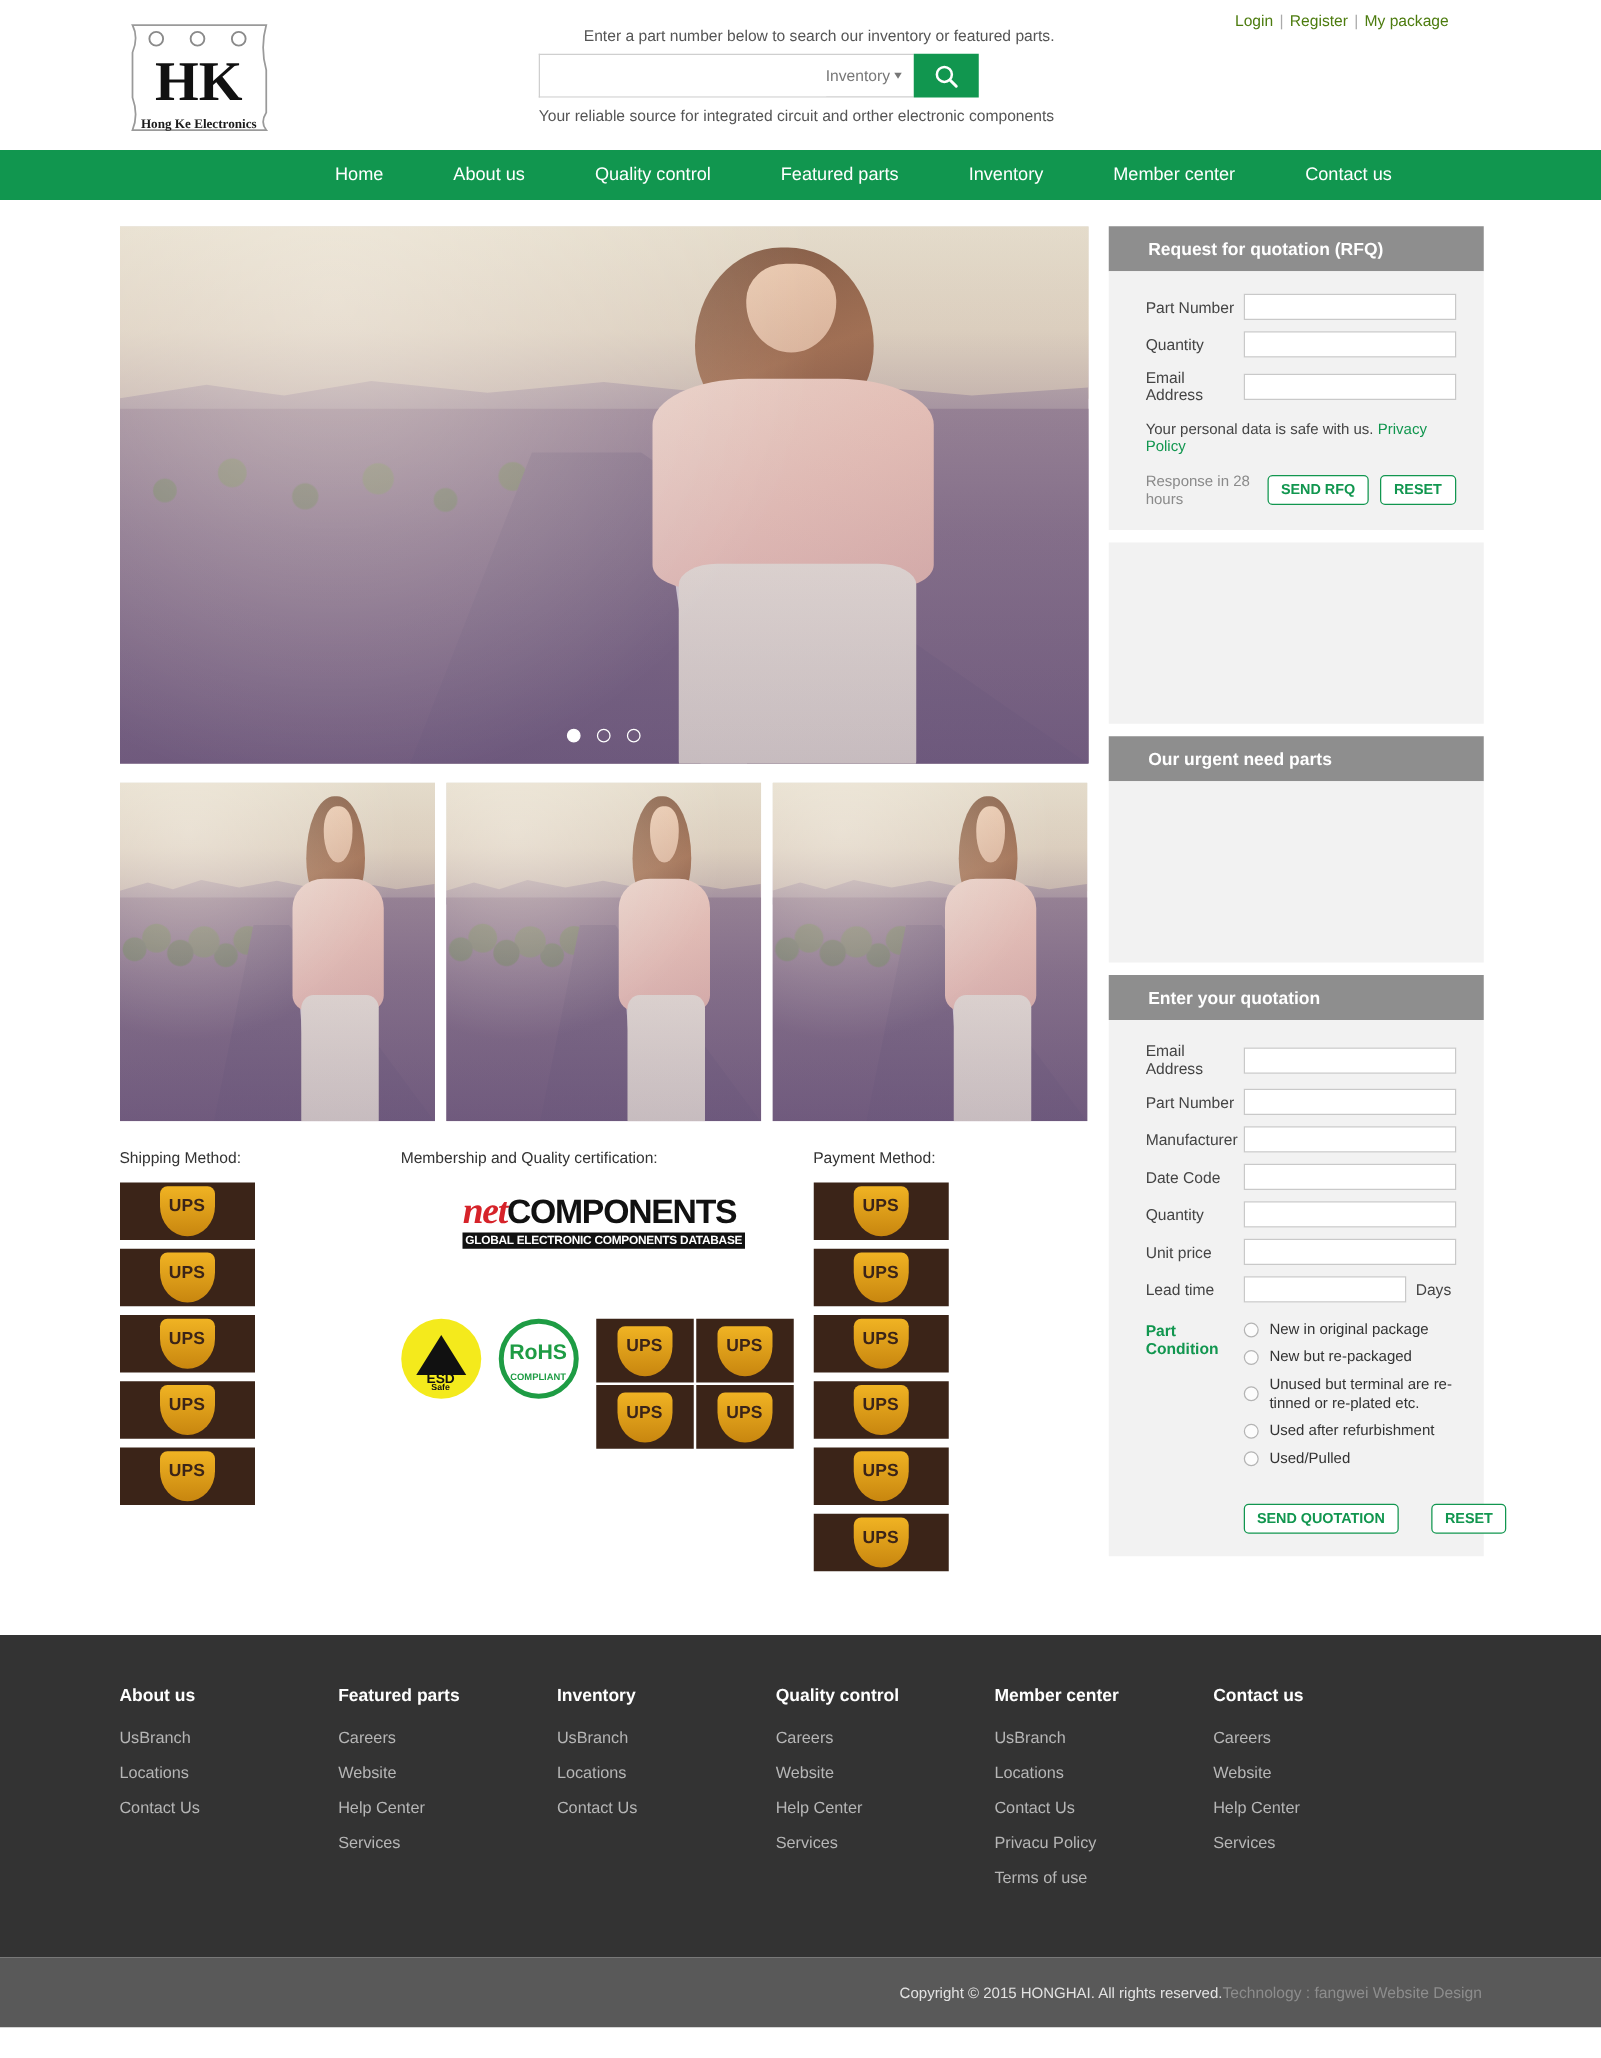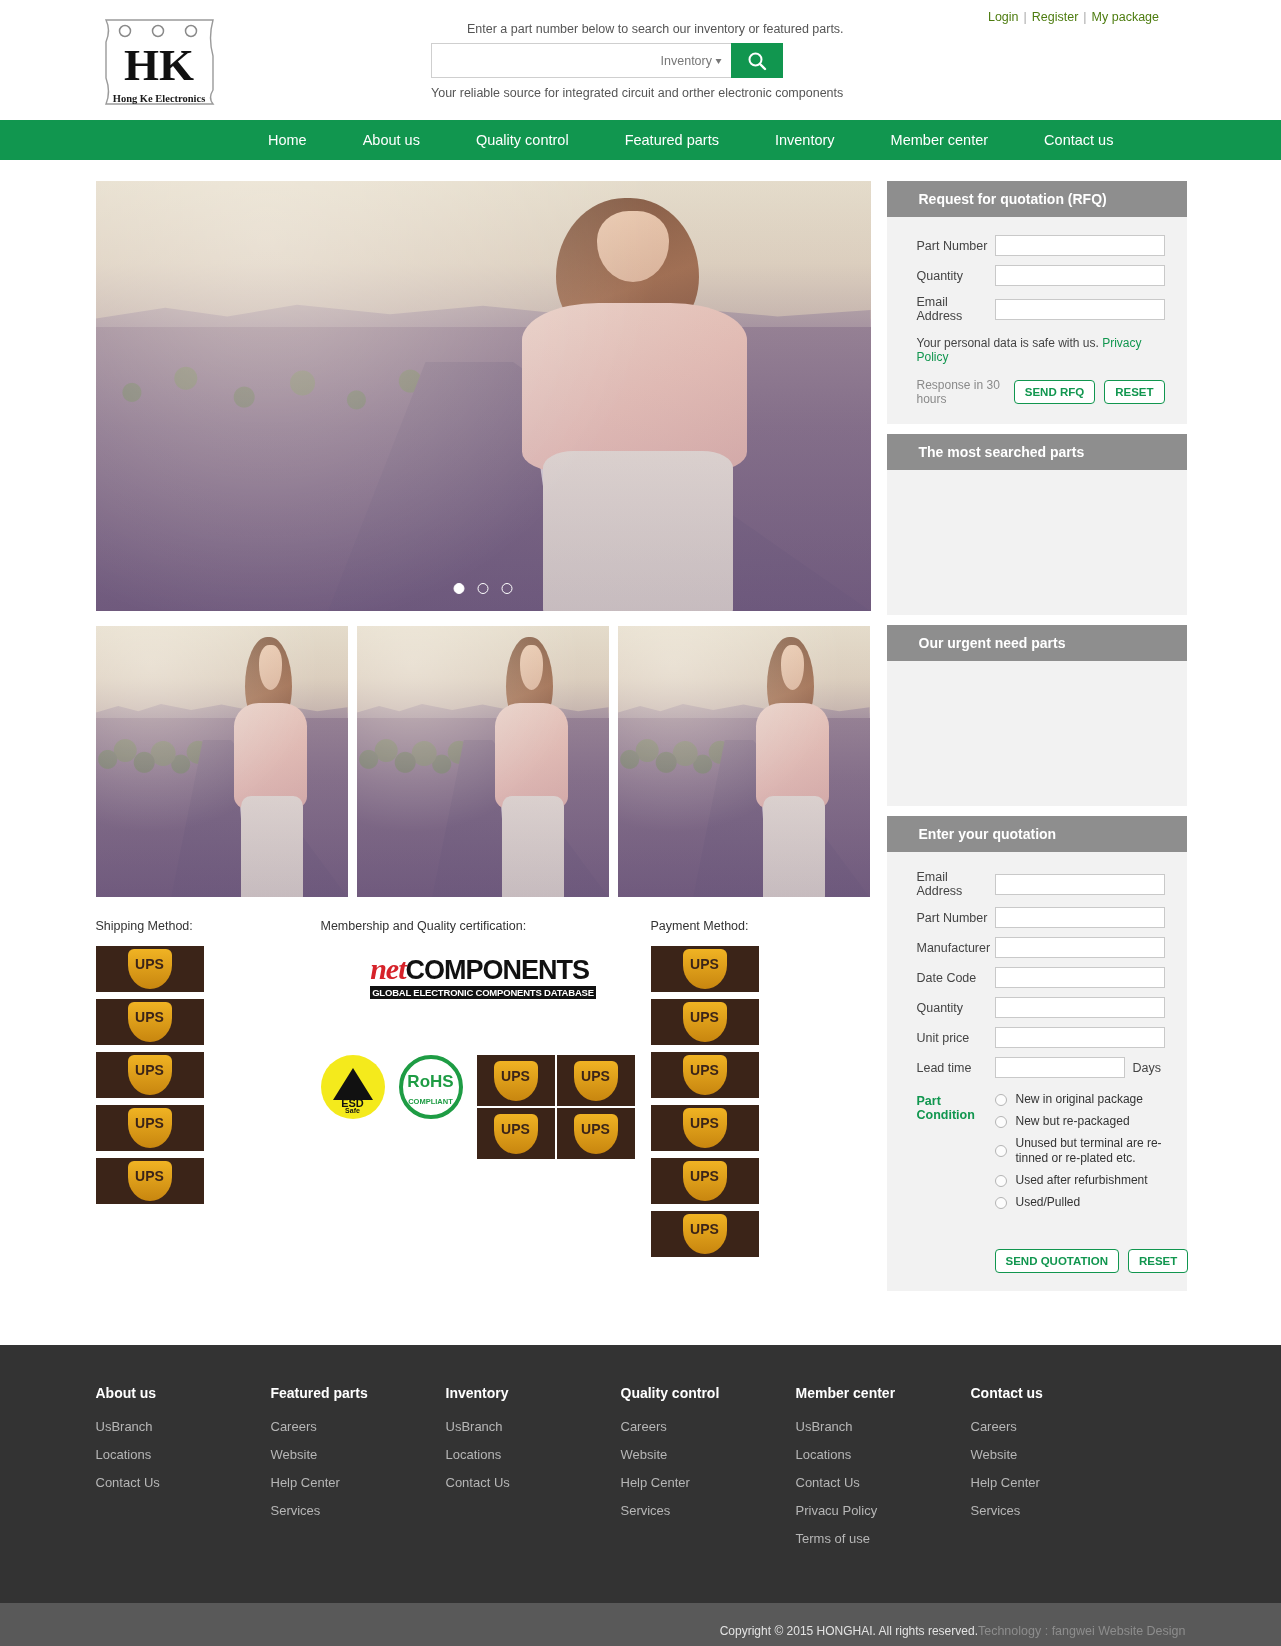--- a/index.html
+++ b/index.html
@@ -486,22 +486,22 @@
   .radio {
     width: 12px; height: 12px;
     border-radius: 50%;
     border: 1px solid #b4b4b4;
     background: #fcfcfc;
     flex: none;
   }
   .cond-opt .lbl2 { line-height: 1.25; }
   .quote-btn-row {
     display: flex;
-    gap: 9px;
-    margin-top: 32px;
+    gap: 26px;
+    margin-top: 22px;
     padding-left: 78px;
   }
 
   
   .footer {
     background: #333333;
     padding: 40px 0 44px 0;
     margin-top: 44px;
   }
   .footer-inner {
@@ -769,29 +769,28 @@
           </div>
           <div class="frow">
             <span class="flabel">Email Address</span>
             <input class="finput" type="text" style="">
           </div>
           <div class="privacy-note">
             <span>Your personal data is safe with  us.</span>
             <a href="#">Privacy Policy</a>
           </div>
           <div class="btn-row">
-            <span class="resp">Response in 30 hours</span>
+            <span class="resp">Response in 28 hours</span>
             <button class="btn">SEND RFQ</button>
             <button class="btn">RESET</button>
           </div>
         </div>
       </div>
 
       <div class="panel">
-        <div class="panel-head">The most searched parts</div>
         <div class="panel-body empty2"></div>
       </div>
 
       <div class="panel">
         <div class="panel-head">Our urgent need parts</div>
         <div class="panel-body empty2"></div>
       </div>
 
       <div class="panel">
         <div class="panel-head">Enter your quotation</div>

